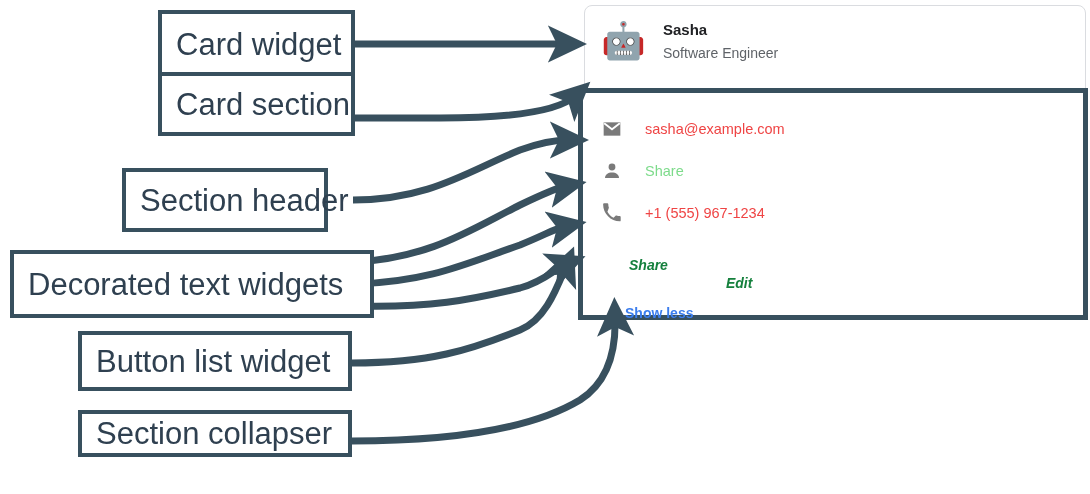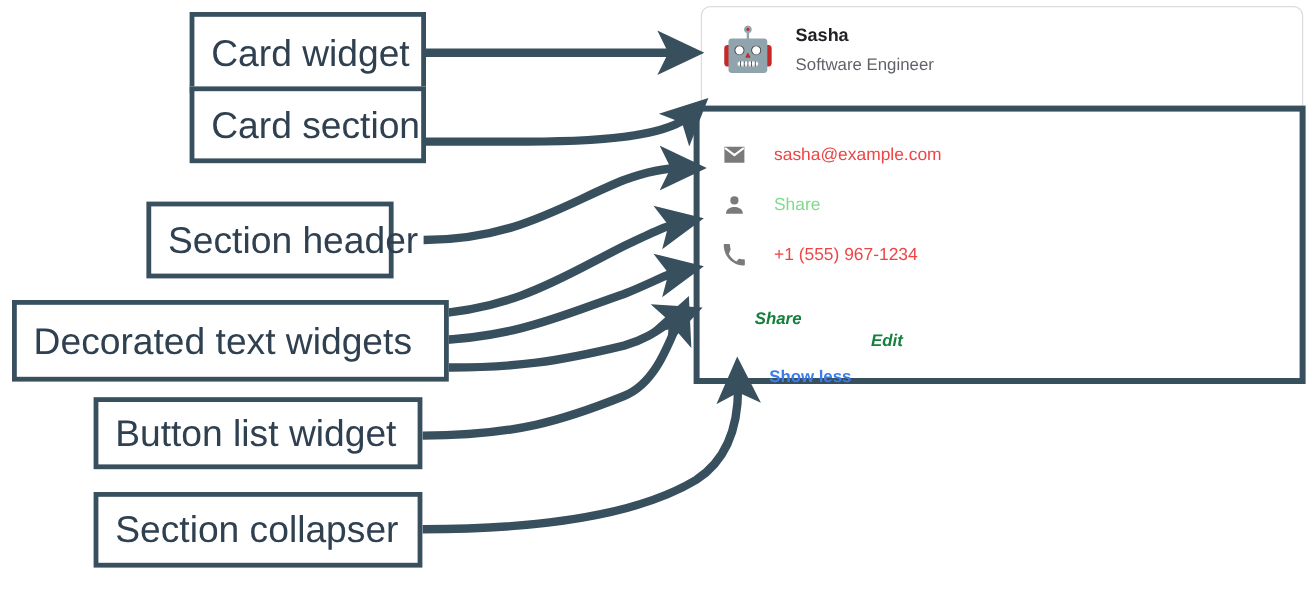--- a/index.html
+++ b/index.html
@@ -144,21 +144,21 @@
     padding: 0;
     font-family: "Liberation Sans", sans-serif;
     cursor: pointer;
     font-style: italic;
   }
   .btn-link.share { margin-left: 28px; }
   .btn-link.edit  { margin-left: 58px; margin-top: 36px; }
 
   .collapser {
     margin-top: 10px;
-    margin-left: 40px;
+    margin-left: 24px;
     font-size: 14px;
     font-weight: bold;
     color: #3b7ded;
     line-height: 20px;
     background: none;
     border: none;
     padding: 0;
     font-family: "Liberation Sans", sans-serif;
     cursor: pointer;
   }
@@ -205,21 +205,21 @@
   </div>
 
   <div class="anno-box" style="left:10px; top:250px; width:364px; height:68px;">
     <span class="anno-text">Decorated text widgets</span>
   </div>
 
   <div class="anno-box" style="left:78px; top:331px; width:274px; height:60px;">
     <span class="anno-text">Button list widget</span>
   </div>
 
-  <div class="anno-box" style="left:78px; top:410px; width:274px; height:63px;">
+  <div class="anno-box" style="left:78px; top:410px; width:274px; height:47px;">
     <span class="anno-text">Section collapser</span>
   </div>
 
   <div id="card">
     <div class="card-header">
       <div class="avatar">🤖</div>
       <div class="header-text">
         <div class="header-title">Sasha</div>
         <div class="header-subtitle">Software Engineer</div>
       </div>

